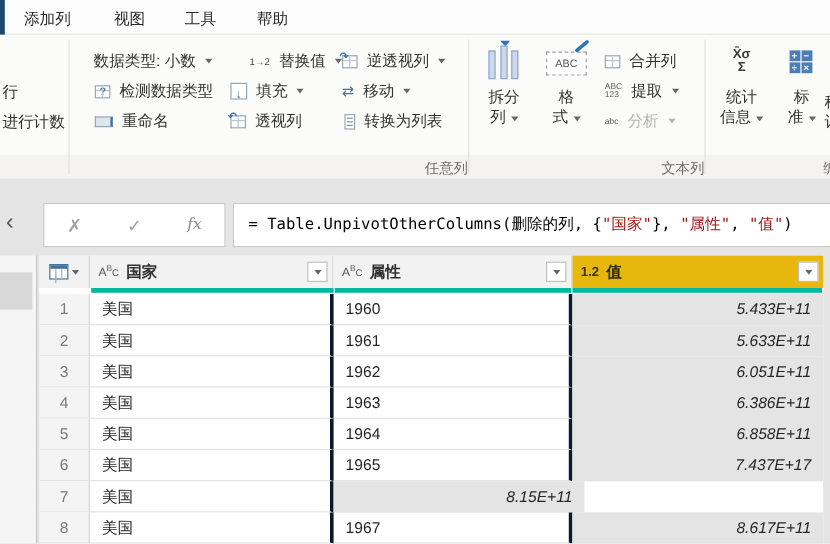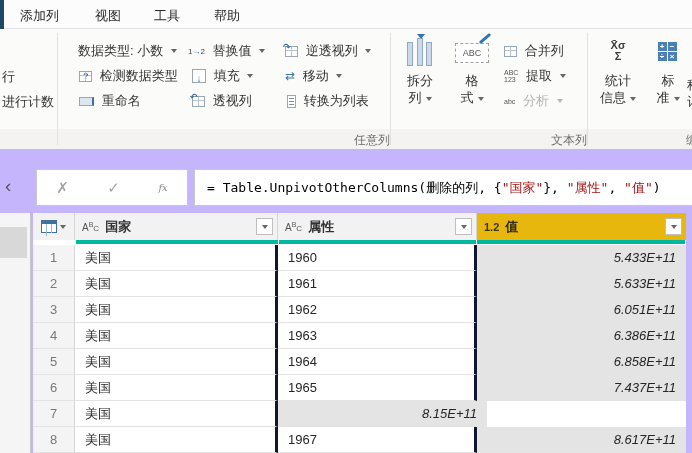--- a/index.html
+++ b/index.html
@@ -1,21 +1,21 @@
 <!DOCTYPE html>
 <html style="--yellow: #e7b70d; --teal: #00b7a0; --string-red: #a31515; --icon-blue: #3f74a8;"><head>
 <meta charset="utf-8">
 <style>
   :root{
     --yellow:#e7b70d; --teal:#00b7a0; --string-red:#a31515; --icon-blue:#3f74a8;
   }
   *{margin:0;padding:0;box-sizing:border-box;}
   body{background:#fff;}
   #canvas{position:relative;width:692px;height:453px;overflow:hidden;
-    background:#c4b5fd;font-family:"Liberation Sans",sans-serif;color:#333;}
+    background:#e5e5e5;font-family:"Liberation Sans",sans-serif;color:#333;}
 
   
   .menubar{position:absolute;left:0;top:0;width:692px;height:29px;background:#fcfcfc;border-bottom:1px solid #e3e3e3;}
   .menutab{position:absolute;top:7px;font-size:13px;color:#2b2b2b;cursor:default;}
   .filesliver{position:absolute;left:0;top:0;width:4px;height:29px;background:#1e4868;}
 
   
   .ribbon{position:absolute;left:0;top:29px;width:692px;height:120px;background:#fbfbfa;border-bottom:1px solid #d5d4d2;}
   .grouplabelstrip{position:absolute;left:0;top:100px;width:692px;height:20px;background:#f4f3f1;}
   .grouplabel{position:absolute;top:3px;font-size:12px;color:#6e6e6e;text-align:right;}
@@ -49,21 +49,21 @@
   .staticon{display:inline-block;font-size:11px;line-height:11px;color:#3c3c3c;font-weight:bold;}
   .stdicon{display:inline-block;width:21px;height:21px;}
   .stdicon span{float:left;width:9px;height:9px;margin:0 1px 1px 0;background:#4a7fb5;color:#fff;font-size:8px;font-weight:bold;text-align:center;line-height:9px;}
   .exticon{display:inline-block;font-size:7px;line-height:7px;color:#555;}
 
   
   .chev{position:absolute;left:5px;top:176px;font-size:19px;color:#555;line-height:19px;}
   .fxbox{position:absolute;left:36px;top:169px;width:152px;height:37px;background:#fff;border:1px solid #c8c8c8;display:flex;align-items:center;justify-content:space-around;}
   .fxbox .x{color:#a3a3a3;font-size:15px;}
   .fxbox .ck{color:#a3a3a3;font-size:15px;}
-  .fxbox .fx{color:#8c8c8c;font-size:10px;font-style:italic;font-family:"DejaVu Serif",serif;}
+  .fxbox .fx{color:#8c8c8c;font-size:13px;font-style:italic;font-family:"DejaVu Serif",serif;}
   .fbox{position:absolute;left:194px;top:169px;width:510px;height:37px;background:#fff;border:1px solid #c8c8c8;overflow:hidden;}
   .ftext{padding-left:12px;line-height:35px;font-family:"DejaVu Sans Mono",monospace;font-size:13px;color:#000;white-space:pre;}
   .ftext .string{color:var(--string-red);}
 
   
   .qstrip{position:absolute;left:0;top:213px;width:30px;height:240px;background:#f5f5f5;}
   .qblock{position:absolute;left:0;top:14px;width:27px;height:31px;background:#d8d8d8;}
   .qline{position:absolute;left:30px;top:213px;width:1px;height:240px;background:#c6c6c6;}
 
   
@@ -116,21 +116,21 @@
     <div class="gdiv" style="left:587px"></div>
 
     <span class="rbtn" style="left:2px;top:39px">行</span>
     <span class="rbtn" style="left:2px;top:64px">进行计数</span>
 
     <span class="rbtn" style="left:78px;top:13px">
       <span class="rtxt">数据类型:</span>
       <span class="rtxt">小数</span>
       <span class="caret"></span>
     </span>
-    <span class="rbtn" style="left:188px;top:13px">
+    <span class="rbtn" style="left:208px;top:13px">
       <span class="icn repicon"><span>1</span><b>→</b><span>2</span></span>
       <span class="rtxt">替换值</span>
       <span class="caret"></span>
     </span>
     <span class="rbtn" style="left:285px;top:13px">
       <span class="icn minitbl"><span class="bluemark" style="left:-3px;top:-4px">↷</span></span>
       <span class="rtxt">逆透视列</span>
       <span class="caret"></span>
     </span>
 
@@ -289,21 +289,21 @@
         <div class="trow">
           <div class="tcell rownum">5</div>
           <div class="tcell c1">美国</div>
           <div class="tcell c2">1964</div>
           <div class="tcell c3">6.858E+11</div>
         </div>
         <div class="trow">
           <div class="tcell rownum">6</div>
           <div class="tcell c1">美国</div>
           <div class="tcell c2">1965</div>
-          <div class="tcell c3">7.437E+11</div>
+          <div class="tcell c3">7.437E+17</div>
         </div>
         <div class="trow">
           <div class="tcell rownum">7</div>
           <div class="tcell c1">美国</div>
           <div class="tcell c3">8.15E+11</div>
         </div>
         <div class="trow">
           <div class="tcell rownum">8</div>
           <div class="tcell c1">美国</div>
           <div class="tcell c2">1967</div>

